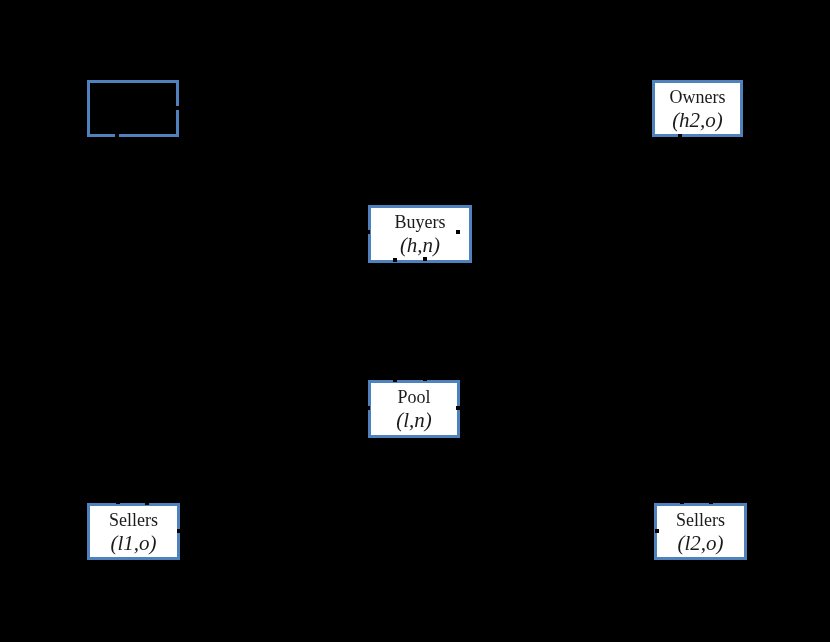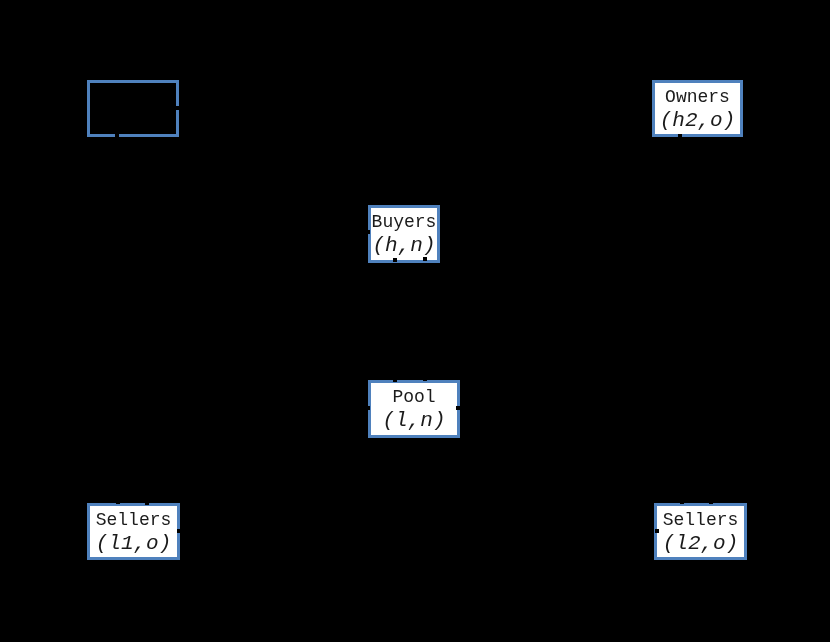--- a/index.html
+++ b/index.html
@@ -6,21 +6,21 @@
     margin: 0;
     padding: 0;
     background: #000000;
   }
   .canvas {
     position: relative;
     width: 830px;
     height: 642px;
     background: #000000;
     overflow: hidden;
-    font-family: Liberation Mono, monospace;
+    font-family: Liberation Serif, serif;
   }
   .node {
     position: absolute;
     box-sizing: border-box;
     border: 3px solid #4f81bd;
     background: #ffffff;
     display: flex;
     flex-direction: column;
     align-items: center;
     justify-content: center;
@@ -37,21 +37,21 @@
   }
   .node .subtitle {
     font-size: 21px;
     line-height: 23px;
     font-style: italic;
     white-space: nowrap;
   }
   
   #node-empty      { left: 87px;  top: 80px;  width: 92px; height: 57px; }
   #node-owners     { left: 652px; top: 80px;  width: 91px; height: 57px; }
-  #node-buyers     { left: 368px; top: 205px; width: 72px; height: 58px; }
+  #node-buyers     { left: 368px; top: 205px; width: 104px; height: 58px; }
   #node-pool       { left: 368px; top: 380px; width: 92px; height: 58px; }
   #node-sellers-l1 { left: 87px;  top: 503px; width: 93px; height: 57px; }
   #node-sellers-l2 { left: 654px; top: 503px; width: 93px; height: 57px; }
   
   .tick {
     position: absolute;
     width: 4px;
     height: 4px;
     background: #000000;
   }

